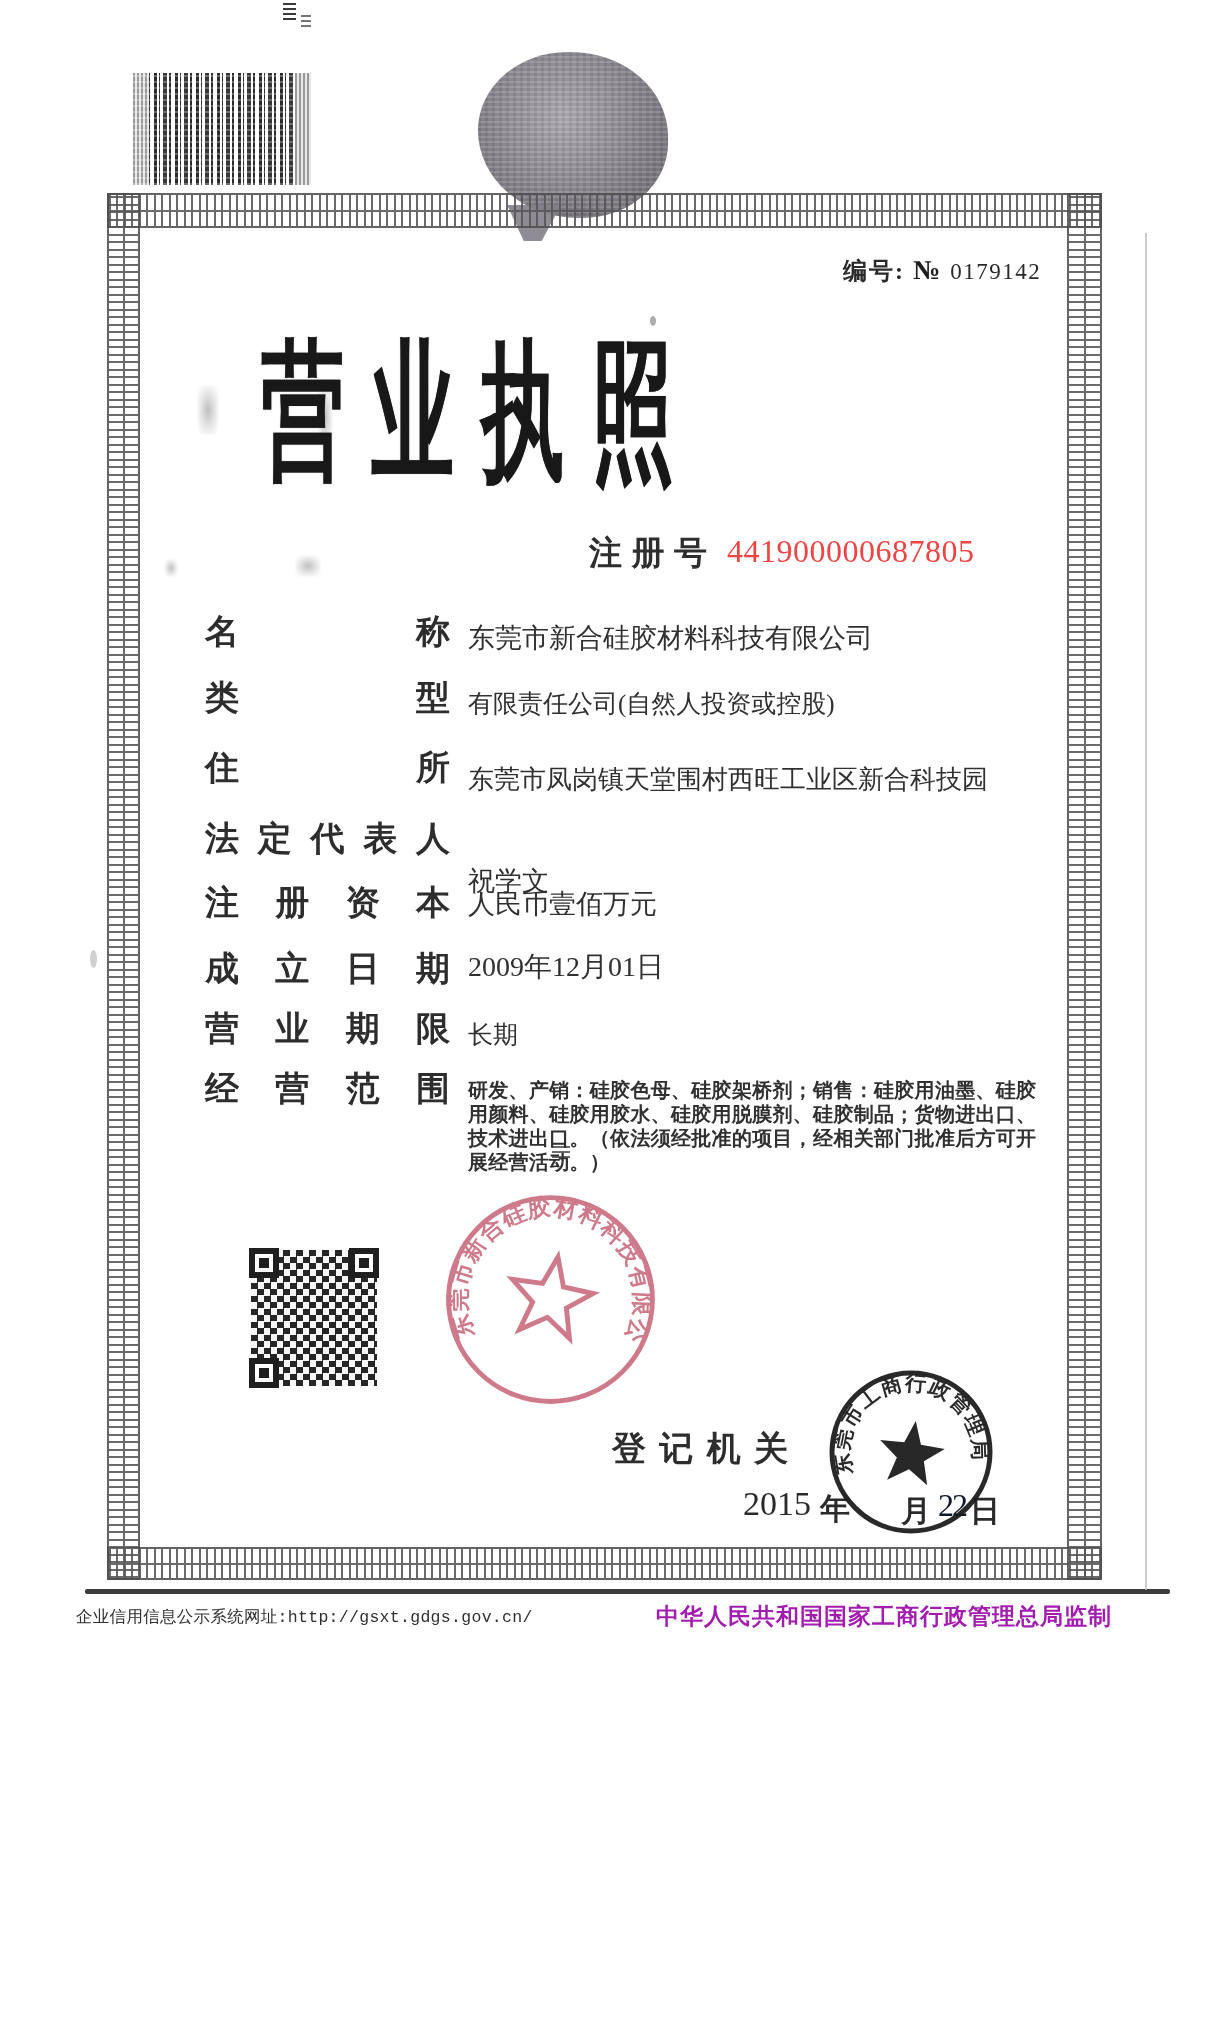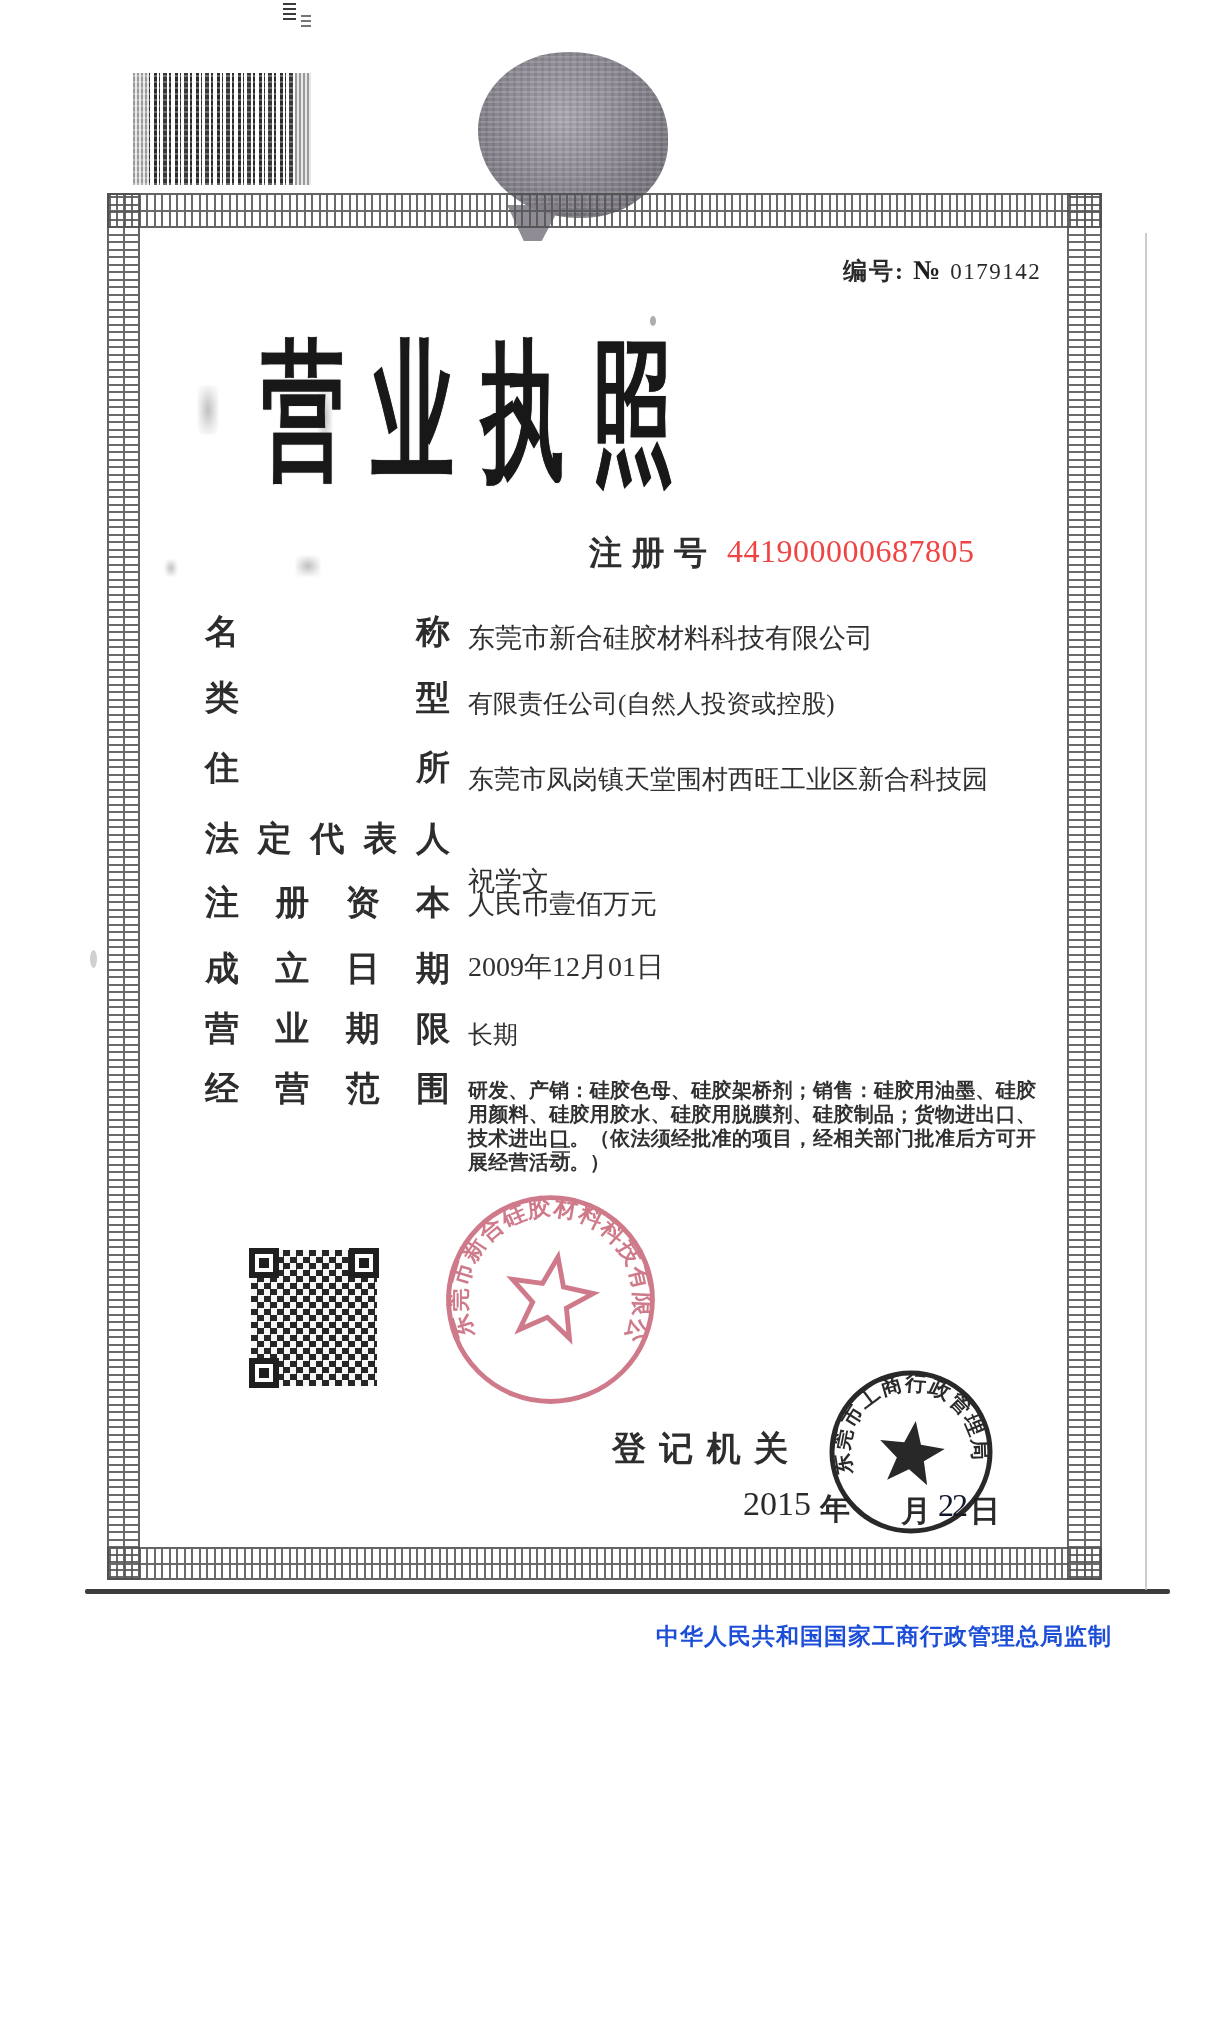--- a/index.html
+++ b/index.html
@@ -99,21 +99,21 @@
   .registrar{position:absolute;left:612px;top:1426px;width:176px;font-size:34px;font-weight:600;color:#2d2d2d;}
   .d-year{position:absolute;left:743px;top:1485px;font-size:34px;color:#2a2a2a;}
   .d-yunit{position:absolute;left:820px;top:1489px;font-size:30px;font-weight:600;color:#2a2a2a;}
   .d-munit{position:absolute;left:901px;top:1491px;font-size:30px;font-weight:600;color:#2a2a2a;}
   .d-day{position:absolute;left:938px;top:1487px;font-size:32px;color:#0f172a;letter-spacing:-2px;}
   .d-dunit{position:absolute;left:970px;top:1491px;font-size:30px;font-weight:600;color:#2a2a2a;}
 
   
   .footer-left{position:absolute;left:76px;top:1606px;font-size:16.5px;color:#2f2f2f;letter-spacing:.3px;
     font-family:"Liberation Mono","DejaVu Sans Mono",monospace;}
-  .footer-right{position:absolute;left:656px;top:1601px;font-size:23px;font-weight:600;color:#1d4ed8;letter-spacing:1px;margin-top:20px;}
+  .footer-right{position:absolute;left:656px;top:1601px;font-size:23px;font-weight:600;color:#a21caf;letter-spacing:1px;}
 </style>
 </head>
 <body>
 
 <div id="canvas">
 
   <div class="speck hashmark" style="left:283px;top:3px;width:13px;height:17px;"></div>
   <div class="speck hashmark" style="left:301px;top:14px;width:10px;height:13px;opacity:.7;"></div>
   <div class="speck smudge" style="left:198px;top:386px;width:20px;height:48px;"></div>
   <div class="speck smudge" style="left:318px;top:390px;width:14px;height:54px;"></div>
@@ -248,15 +248,16 @@
     <defs>
       <path id="blkArc" d="M 26.7,106.2 A 62,62 0 1 1 143.3,106.2" fill="none"></path>
     </defs>
     <circle cx="85" cy="85" r="79" fill="none" stroke="#1c1c1c" stroke-width="5"></circle>
     <path d="M0,-44 L-10.8,-14.9 L-41.8,-13.6 L-17.5,5.7 L-25.9,35.6 L0,18.4 L25.9,35.6 L17.5,5.7 L41.8,-13.6 L10.8,-14.9 Z" transform="translate(85,88) rotate(8) scale(0.78)" fill="#1b1b1b" stroke="none"></path>
     <text font-size="21" fill="#1c1c1c" letter-spacing="1.5" font-weight="700" font-family="Liberation Serif, serif">
       <textPath href="#blkArc" startOffset="0">东莞市工商行政管理局</textPath>
     </text>
   </svg>
 
+  <div class="footer-left">企业信用信息公示系统网址:http://gsxt.gdgs.gov.cn/</div>
   <div class="footer-right">中华人民共和国国家工商行政管理总局监制</div>
 
 </div>
 
 </body></html>

